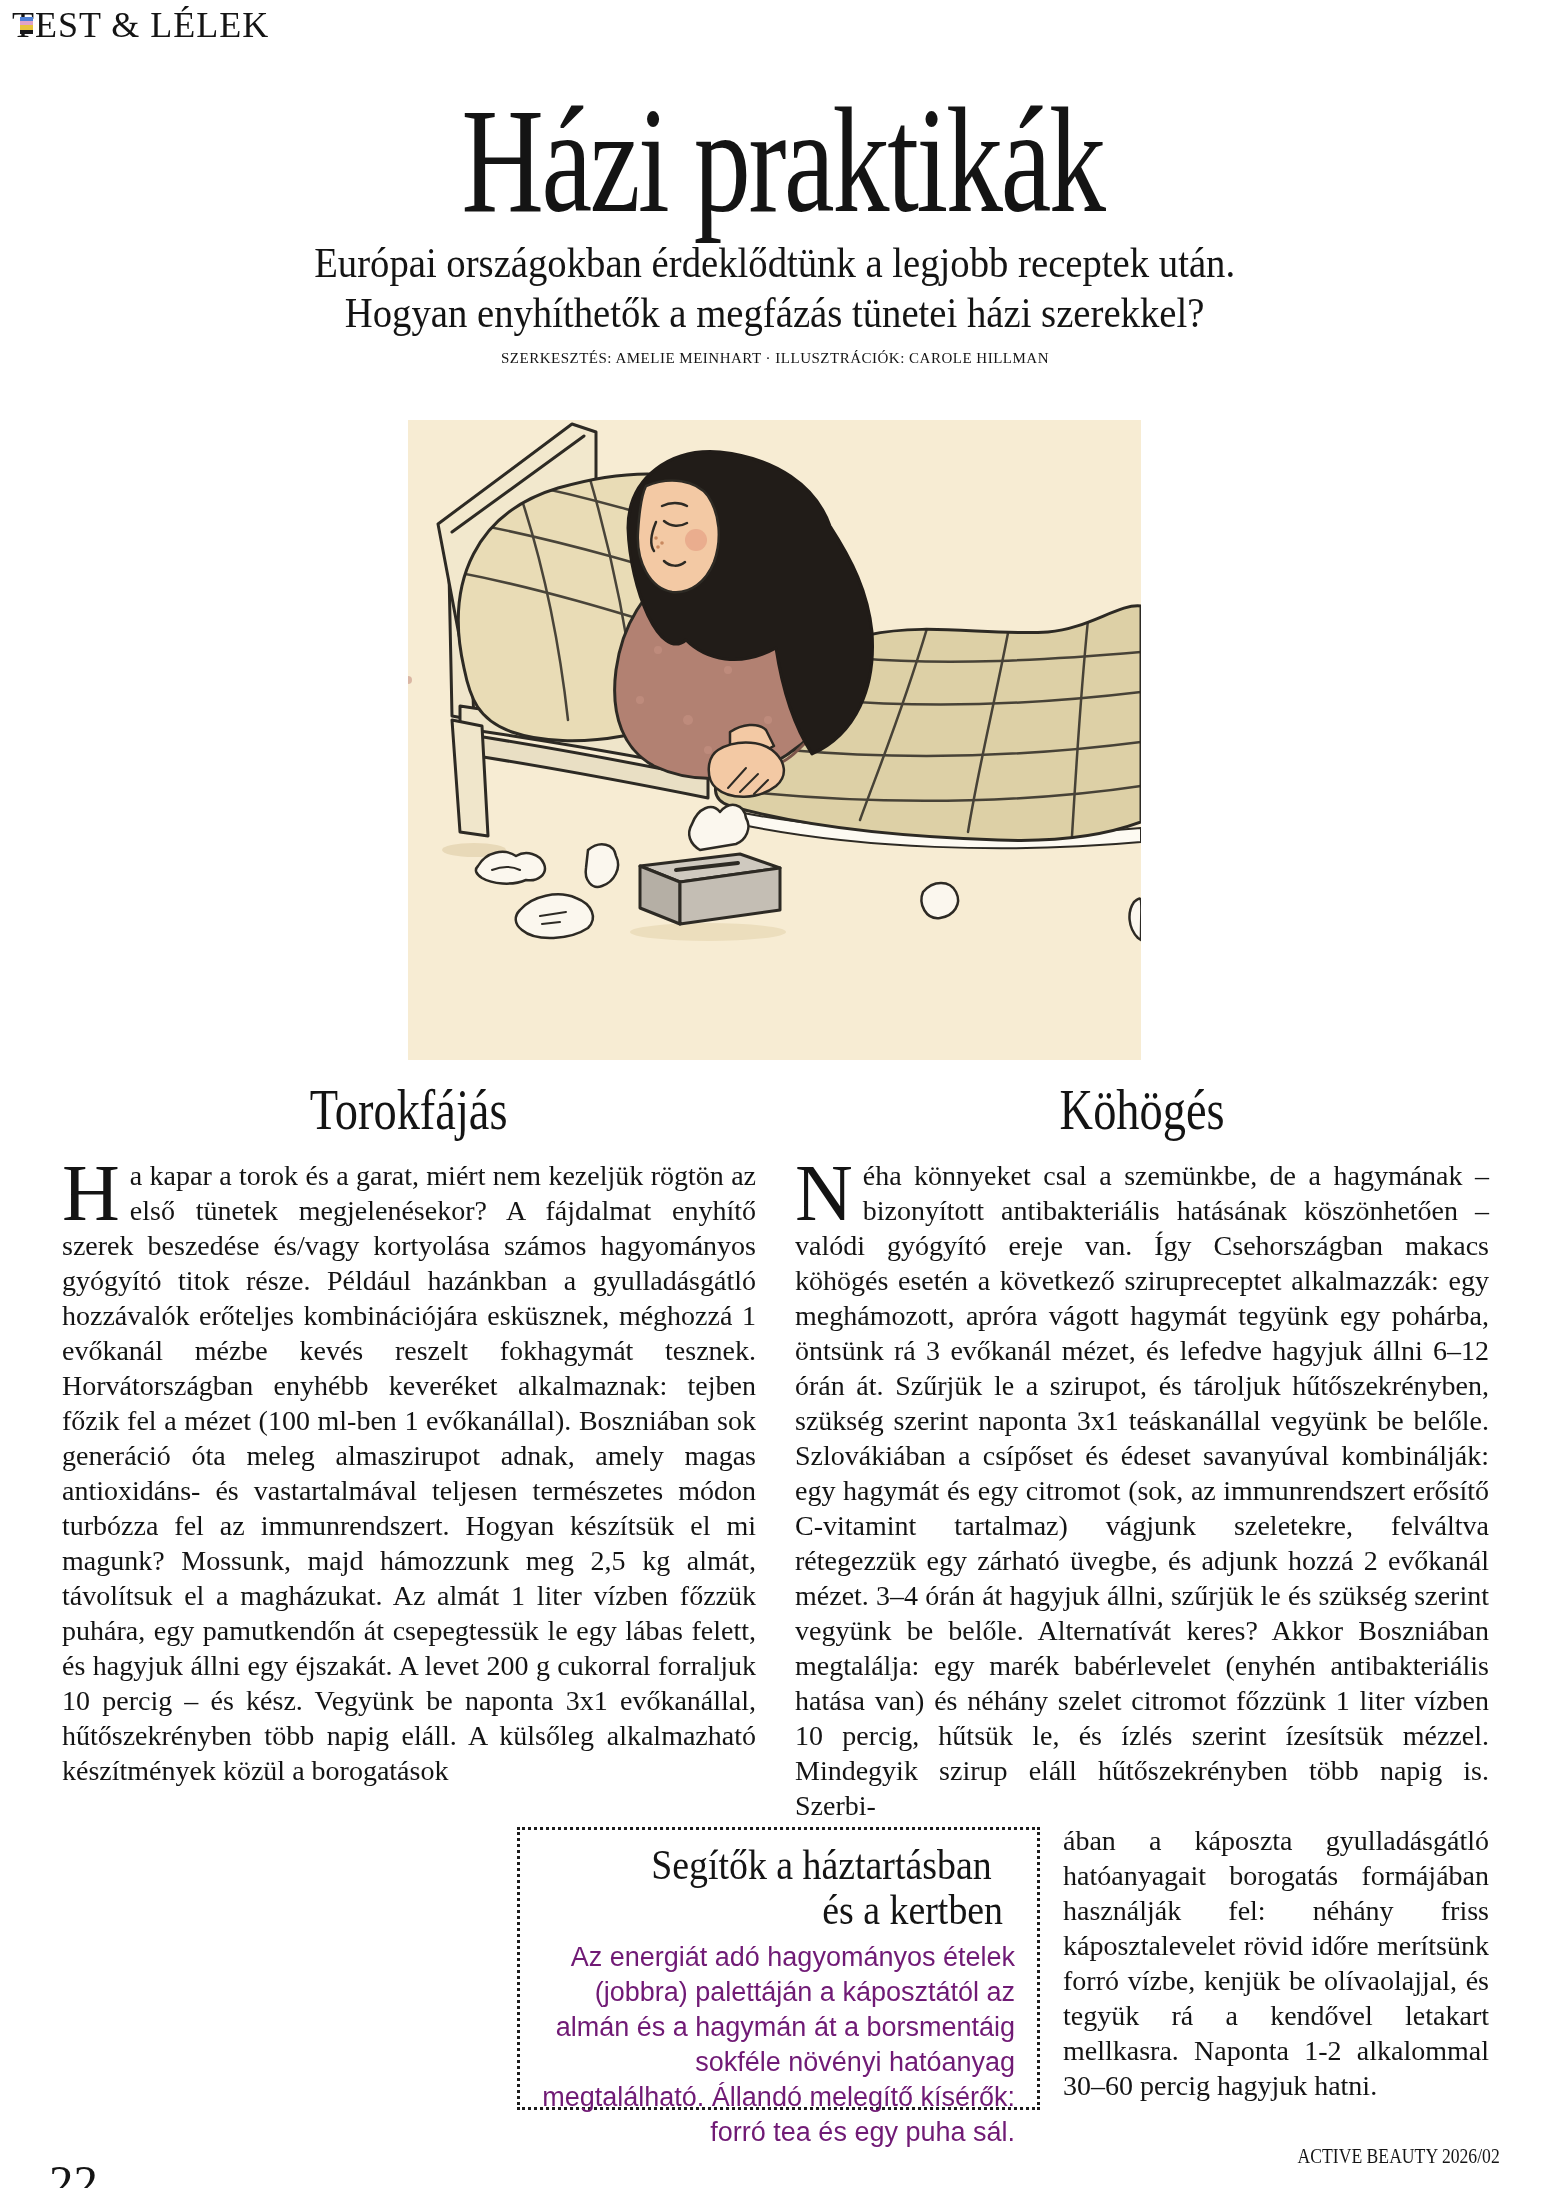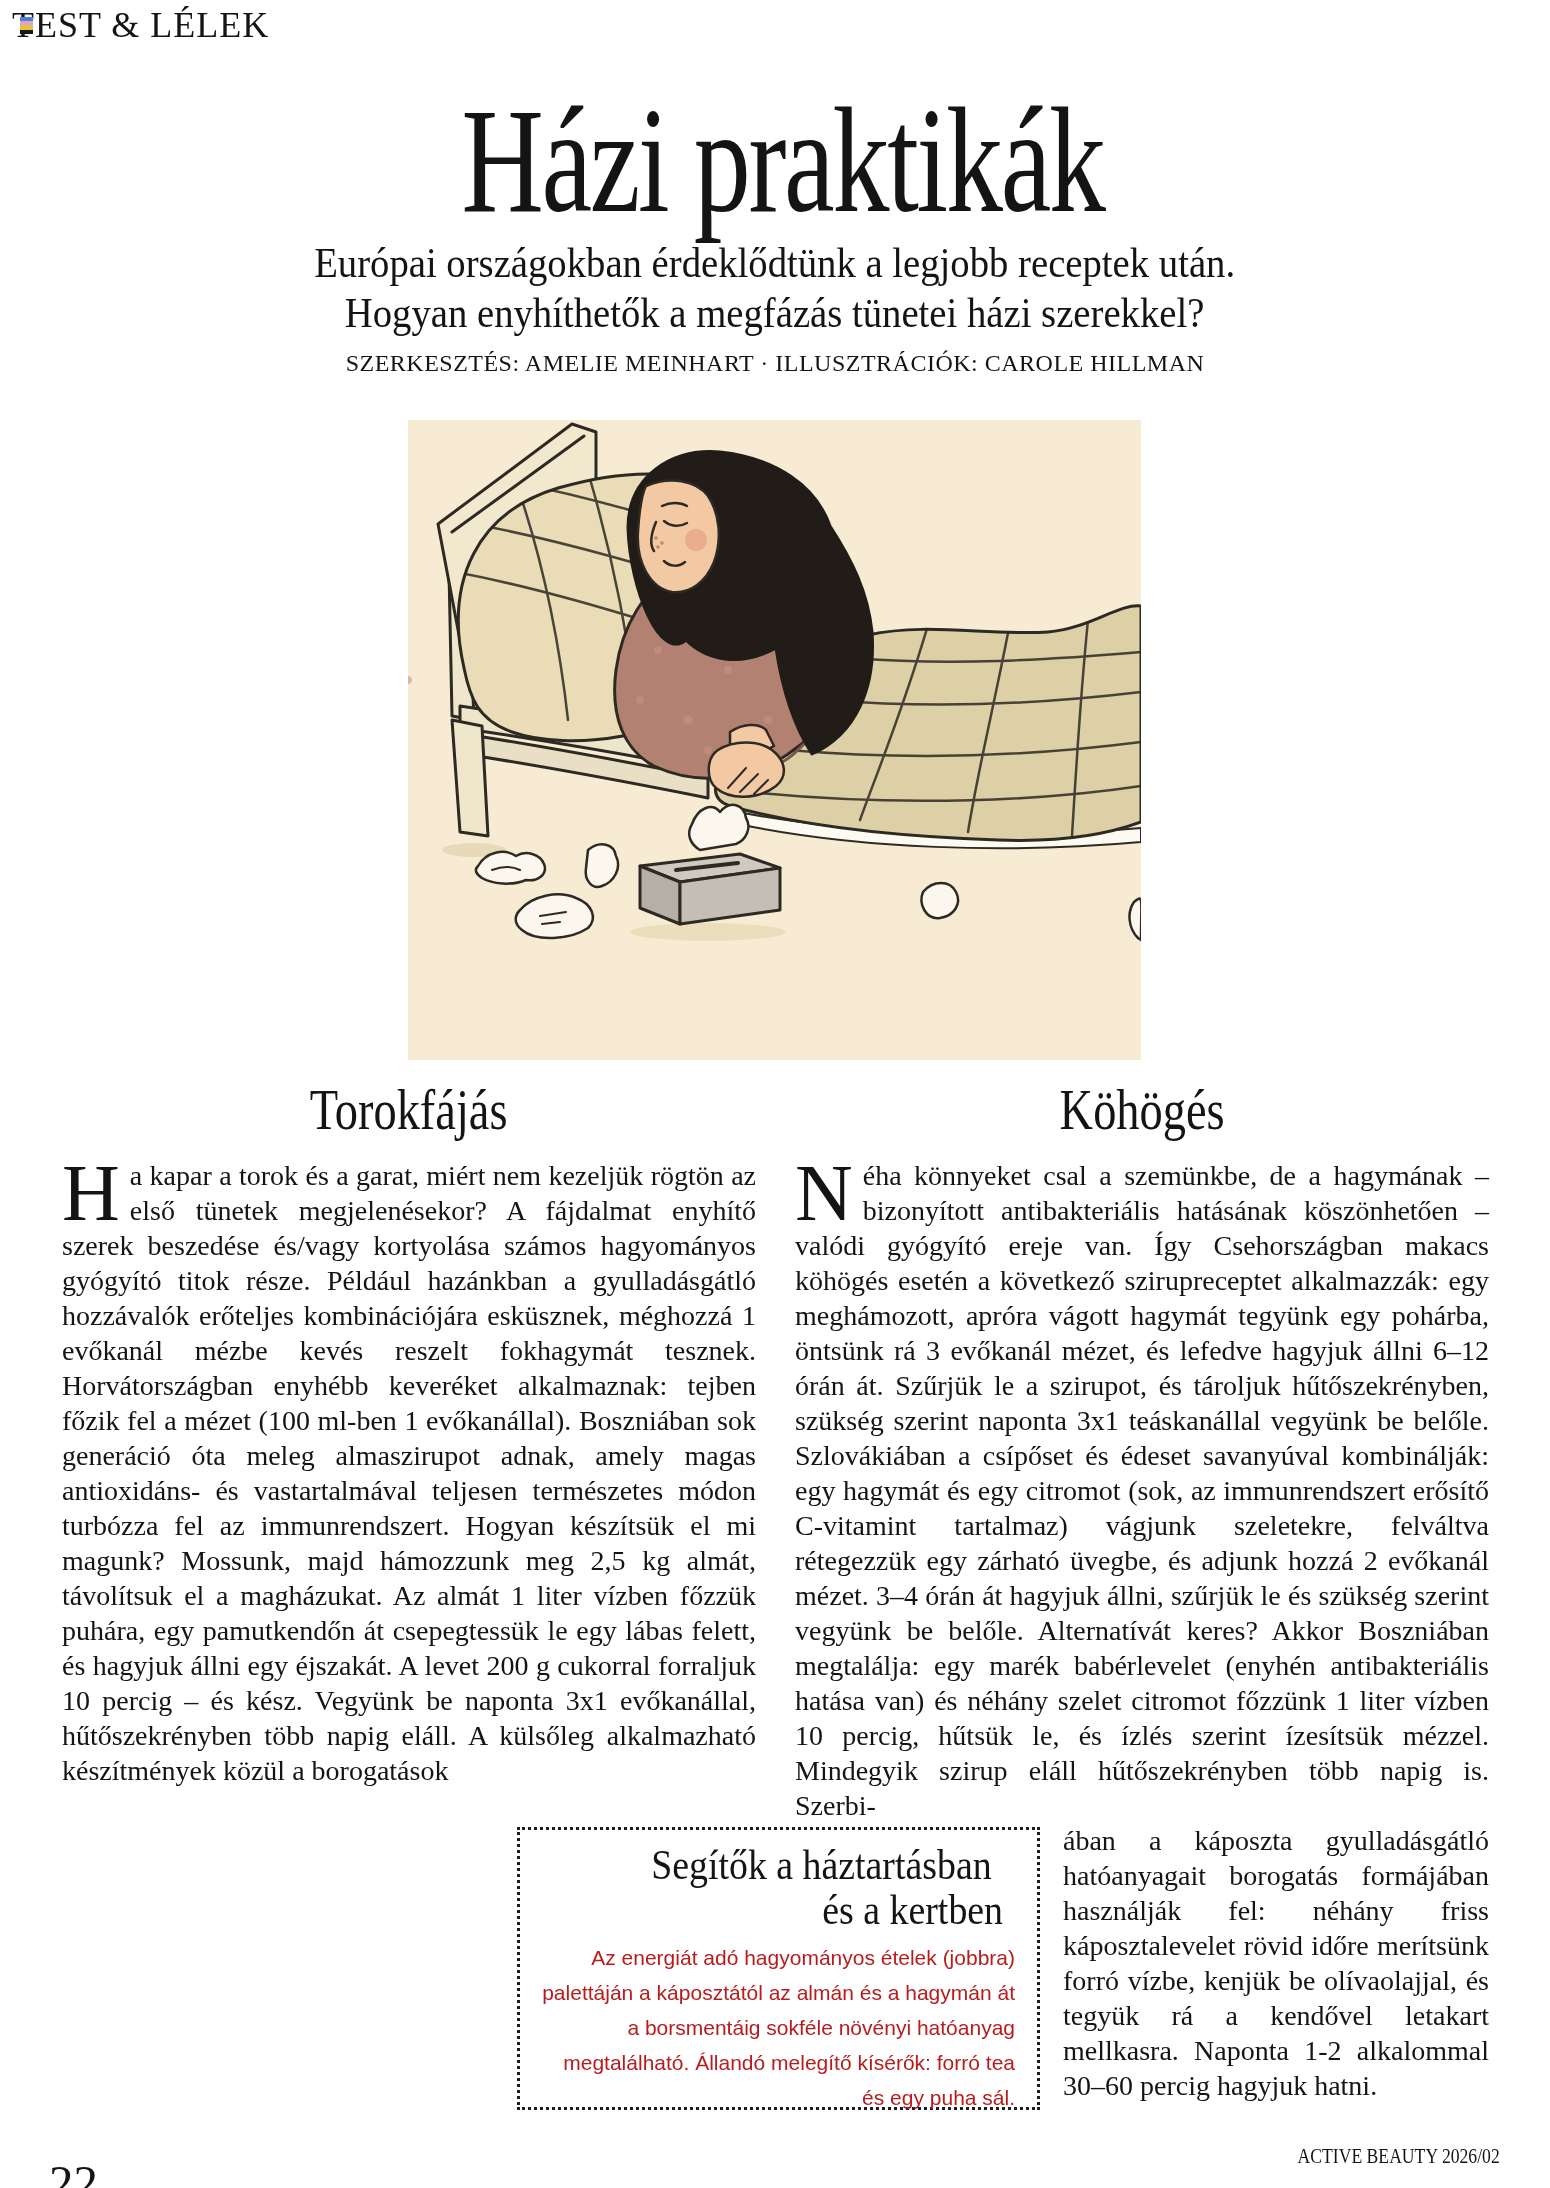--- a/index.html
+++ b/index.html
@@ -11,21 +11,21 @@
   .brand-mark{position:absolute;left:20px;top:17px;width:13px;height:17px;z-index:2;
       background:linear-gradient(#4d7fd6 0 25%, #e0a2c6 25% 50%, #e7c33c 50% 75%, #17171a 75% 100%);}
 
   
   .title{position:absolute;top:72px;left:0;width:100%;text-align:center;margin:8px;font-weight:400;}
   .title span{display:inline-block;font-size:150px;line-height:160px;letter-spacing:-3px;
       transform:scaleX(.76);transform-origin:center;}
   .subtitle{position:absolute;top:238px;left:0;width:100%;text-align:center;}
   .subtitle .line{display:block;}
   .subtitle .line span{display:inline-block;font-size:43px;line-height:50px;transform:scaleX(.9);transform-origin:center;}
-  .byline{position:absolute;top:350px;left:0;width:100%;text-align:center;font-size:24px;letter-spacing:.5px;}
+  .byline{position:absolute;top:350px;left:0;width:100%;text-align:center;font-size:15px;letter-spacing:.5px;}
 
   
   .illu{position:absolute;left:408px;top:420px;width:733px;height:640px;}
 
   
   .col{position:absolute;top:1078px;width:694px;}
   .col-left{left:62px;}
   .col-right{left:795px;}
   .col h2{margin:0 0 16px 0;text-align:center;font-weight:400;}
   .col h2 span{display:inline-block;font-size:58px;line-height:64px;transform:scaleX(.8);transform-origin:center;}
@@ -33,21 +33,21 @@
   .dropcap{float:left;font-size:80px;line-height:62px;padding:4px 10px 0 0;}
   .wrap-spacer{display:block;height:300px;}
   .col-left .wrap-spacer{float:right;width:262px;}
   .col-right .wrap-spacer{float:left;width:268px;}
 
   
   .infobox{position:absolute;left:517px;top:1827px;width:523px;height:283px;box-sizing:border-box;
       background:#ffffff;border:3px dotted #1c1c1c;text-align:right;padding:12px 22px 0 22px;z-index:3;}
   .infobox h3{margin:0;font-weight:400;}
   .infobox h3 span{display:inline-block;font-size:43px;line-height:45px;transform:scaleX(.88);transform-origin:center;}
-  .infobox .ib-body{margin-top:8px;font-family:"Liberation Sans",sans-serif;font-size:21px;line-height:35px;color:#b91c1c;}
+  .infobox .ib-body{margin-top:8px;font-family:"Liberation Sans",sans-serif;font-size:27px;line-height:35px;color:#701a75;}
 
   
   .pageno{position:absolute;left:49px;top:2118px;font-size:49px;margin-top:36px;}
   .magline{position:absolute;right:50px;top:2136px;font-size:21px;white-space:nowrap;margin-top:8px;}
   .magline span{display:inline-block;transform:scaleX(.84);transform-origin:right;letter-spacing:0;}
 </style>
 </head>
 <body>
 
 <div class="page">

